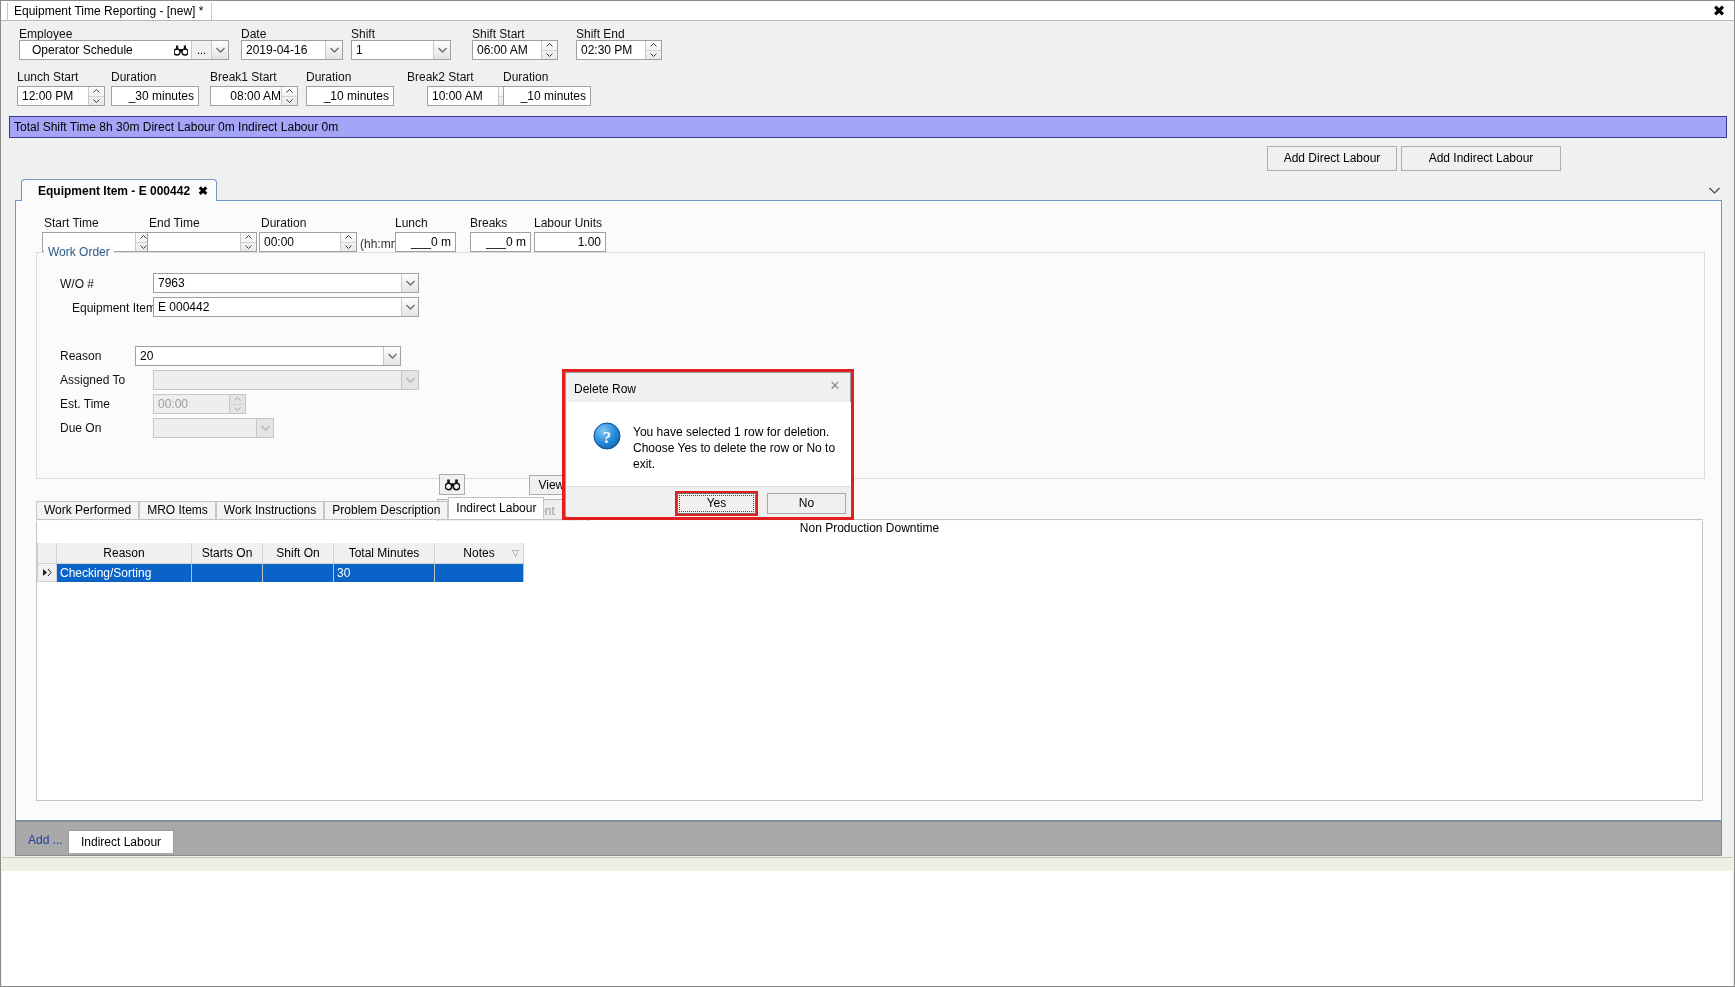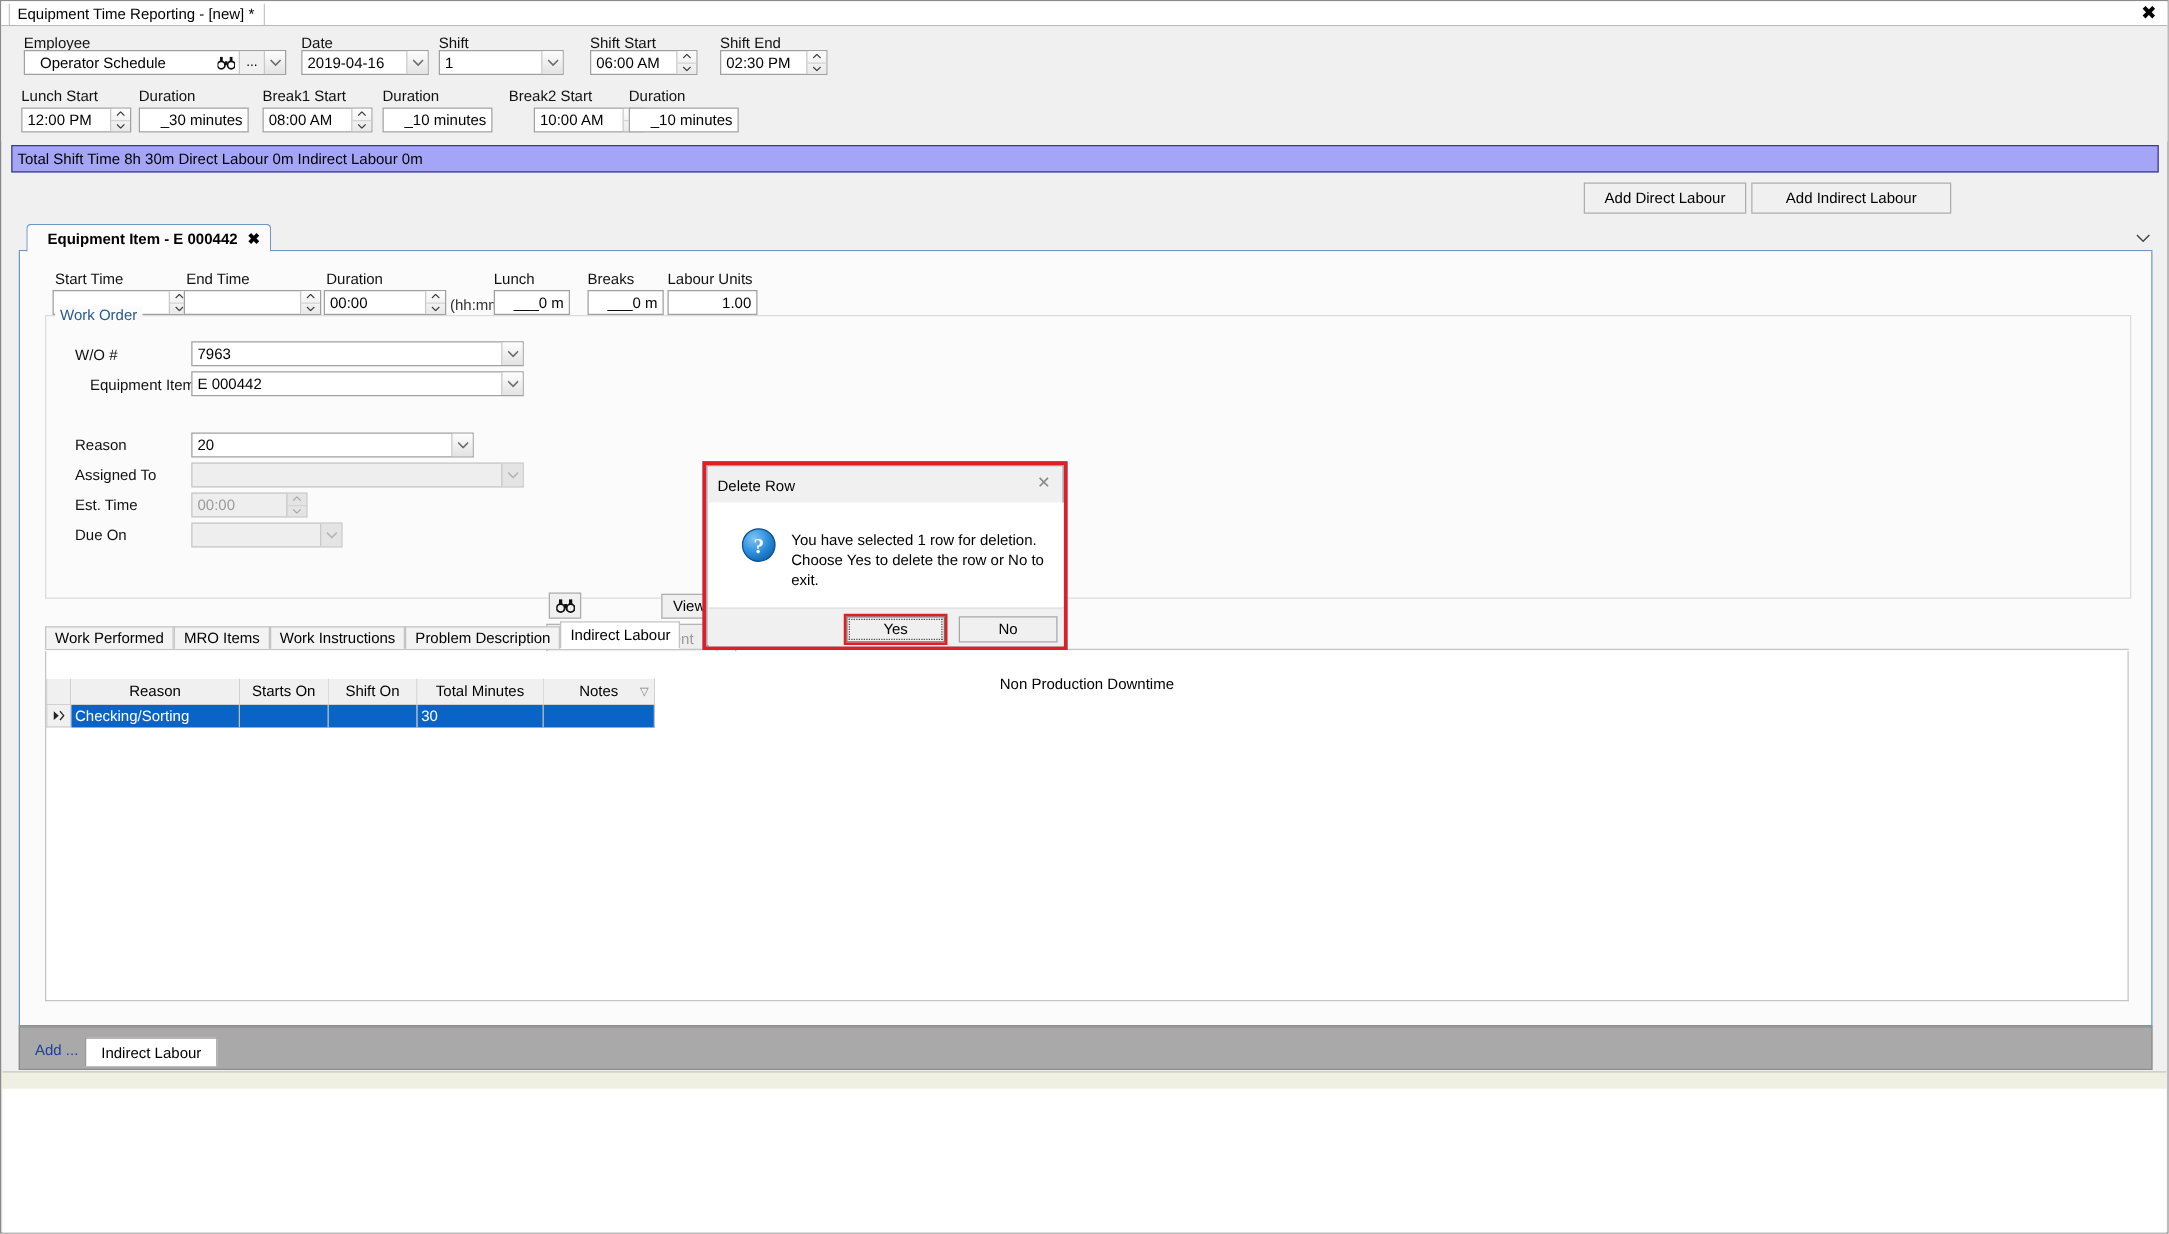--- a/index.html
+++ b/index.html
@@ -331,21 +331,21 @@
     position: absolute;
     left: 20px; top: 320px;
     width: 1667px; height: 280px;
     background: #ffffff;
     border: 1px solid #c4c4c4;
     border-top: none;
     box-sizing: border-box;
   }
   .grid-caption {
     position: absolute;
-    left: 0; top: 19px;
+    left: 0; top: 0;
     width: 100%;
     text-align: center;
     font-size: 12px;
   }
   table.grid {
     position: absolute;
     left: 0; top: 22px;
     border-collapse: collapse;
     font-size: 12px;
   }
@@ -613,21 +613,21 @@
           </div>
       </span>
     </div>
 
     <div class="fld-label" style="left:110px; top:49px;">Duration</div>
     <div class="ctl" style="left:110px; top:65px; width:88px;">
       <span class="val right">_30 minutes</span>
     </div>
 
     <div class="fld-label" style="left:209px; top:49px;">Break1 Start</div>
-    <div class="ctl" style="left:209px; top:65px; width:88px;">
+    <div class="ctl" style="left:209px; top:65px; width:88px;text-align:right;">
       <span class="val">08:00 AM</span>
       <span class="spin">
         <div>
             <svg width="7" height="4" viewBox="0 0 7 4">
               <path d="M0.5 3.5 L3.5 0.5 L6.5 3.5" fill="none" stroke="#3a3a3a" stroke-width="1"></path>
             </svg>
           </div>
         <div>
             <svg width="7" height="4" viewBox="0 0 7 4">
               <path d="M0.5 0.5 L3.5 3.5 L6.5 0.5" fill="none" stroke="#3a3a3a" stroke-width="1"></path>
@@ -786,21 +786,21 @@
     <div class="select-comp">
       <span class="sc-label">Select Component</span>
       <span class="sc-arrow">
         <svg width="8" height="5" viewBox="0 0 8 5">
             <path d="M0.5 0.8 L4 4.2 L7.5 0.8" fill="none" stroke="#a8a8a8" stroke-width="1.2"></path>
           </svg>
       </span>
     </div>
 
     <div class="fld-label" style="left:44px; top:148px;">Reason</div>
-    <div class="ctl" style="left:137px; top:145px; width:226px;gap:40px;">
+    <div class="ctl" style="left:119px; top:145px; width:266px;gap:40px;">
       <span class="val">20</span>
       <span class="combo-btn">
         <svg width="9" height="6" viewBox="0 0 9 6">
             <path d="M0.5 1 L4.5 5 L8.5 1" fill="none" stroke="#6b6b6b" stroke-width="1.3"></path>
           </svg>
       </span>
     </div>
 
     <div class="fld-label" style="left:44px; top:172px;">Assigned To</div>
     <div class="ctl disabled" style="left:137px; top:169px; width:266px;">

